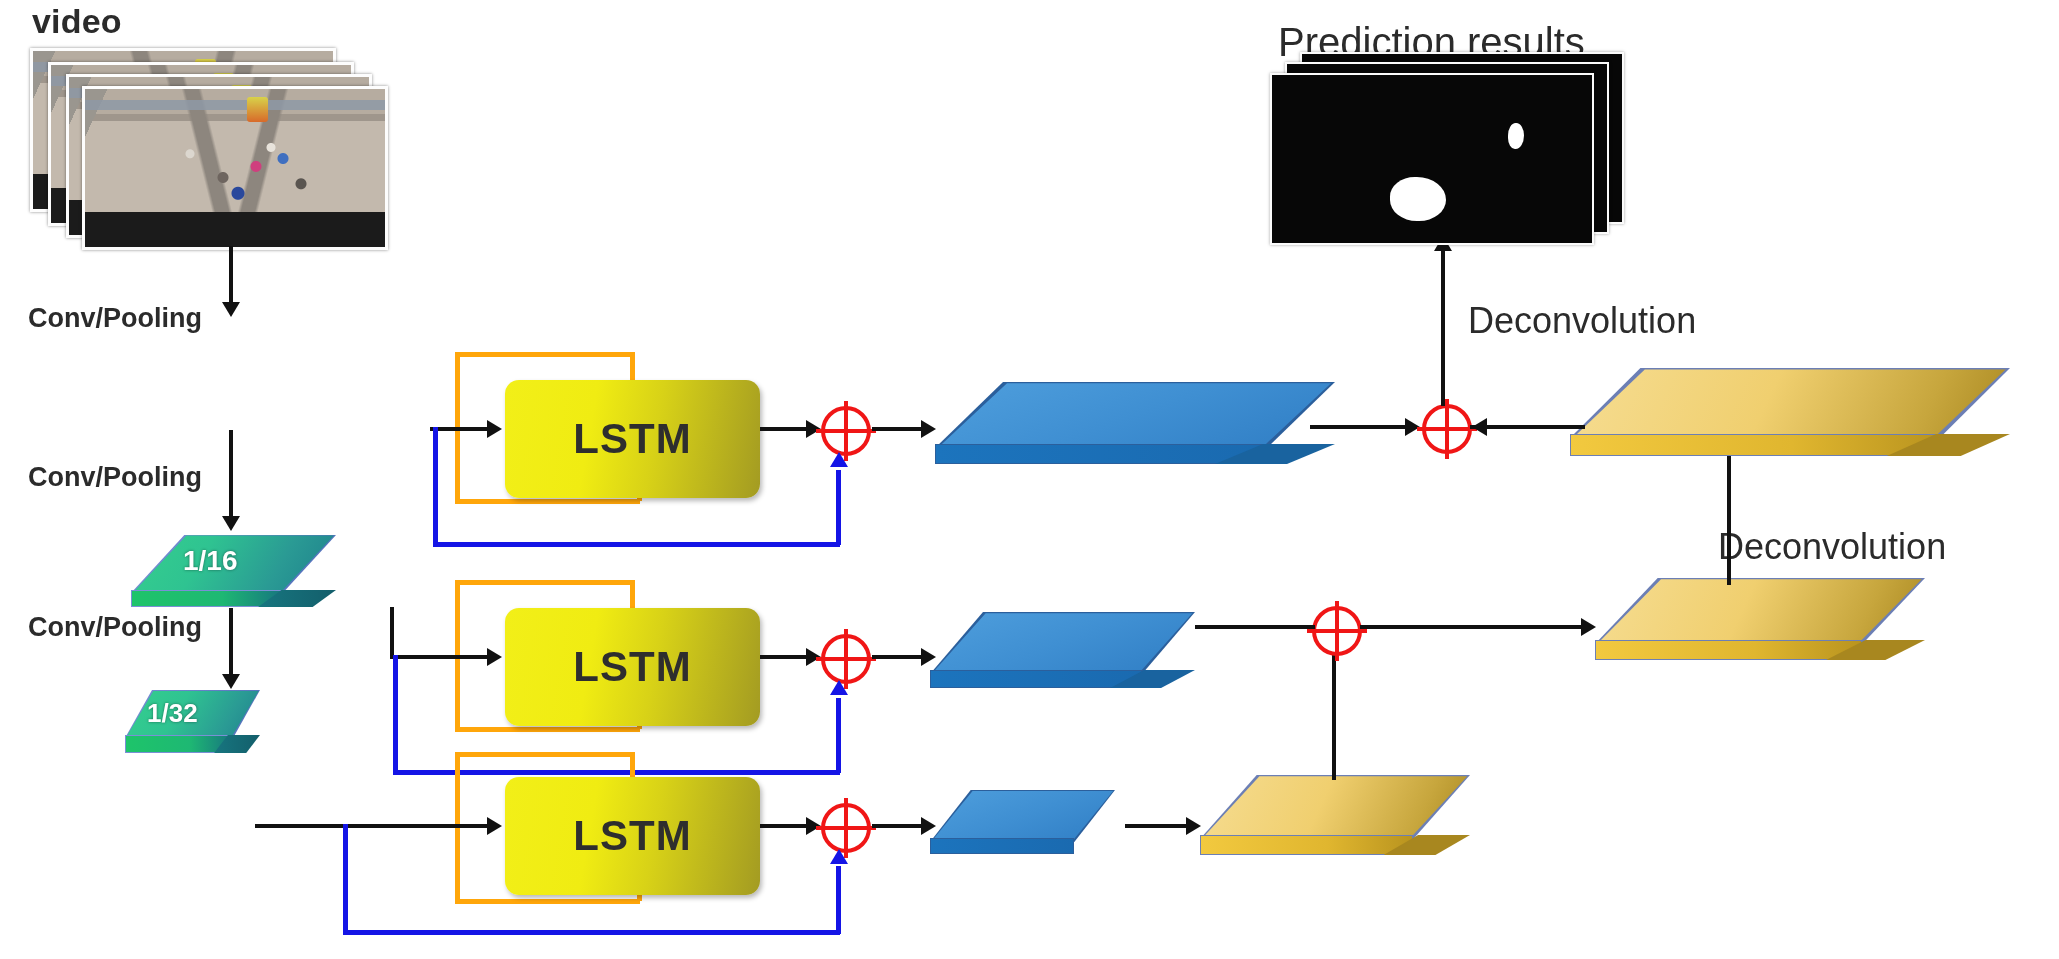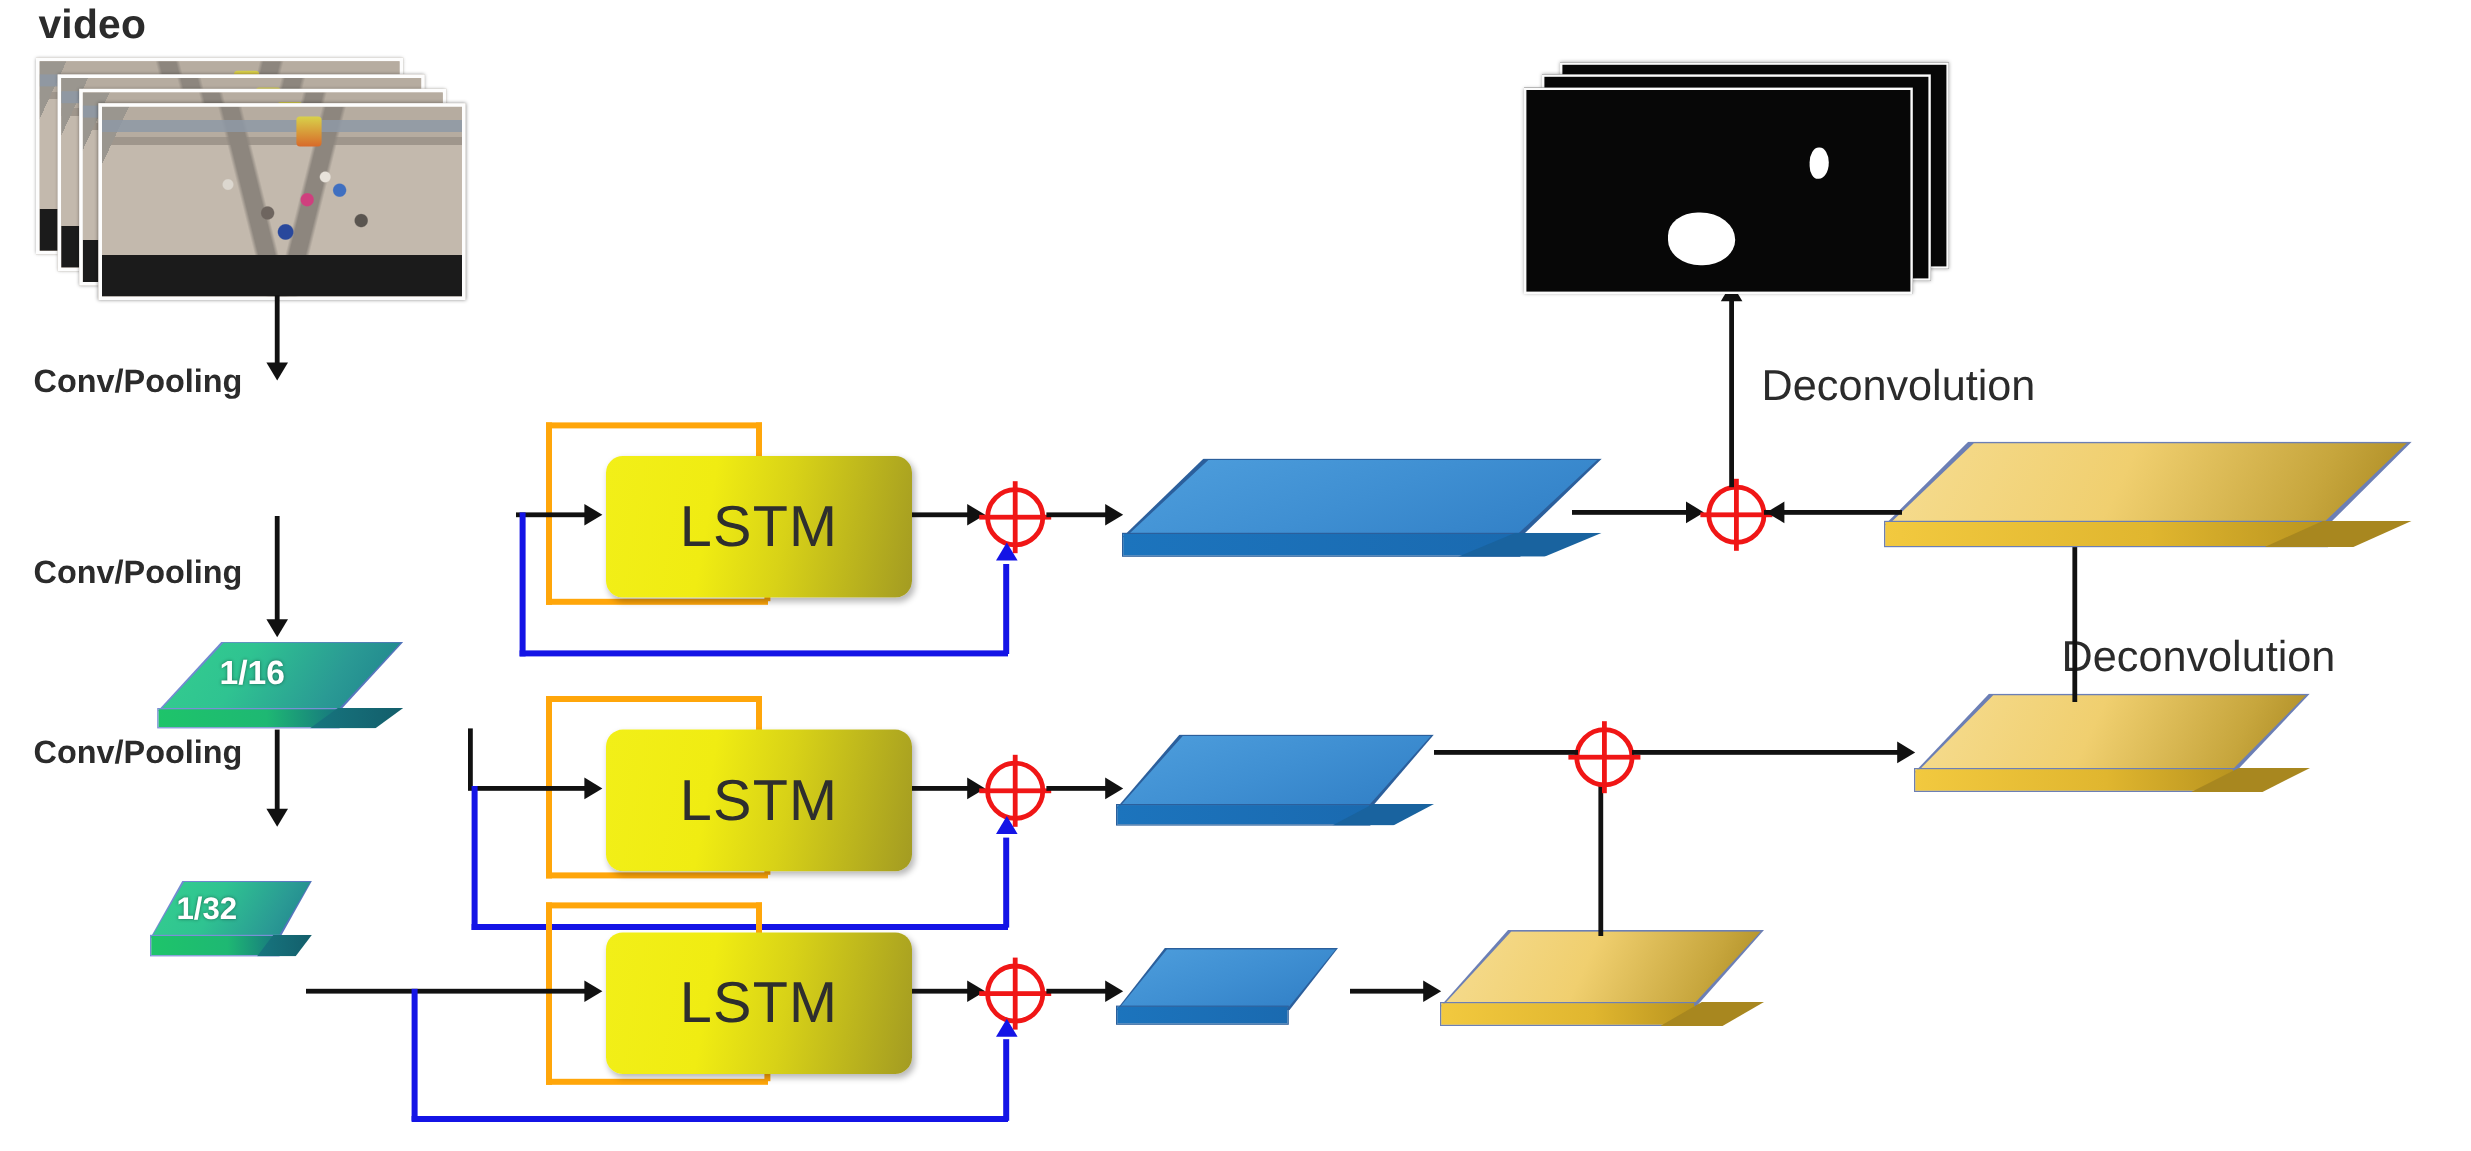--- a/index.html
+++ b/index.html
@@ -44,21 +44,21 @@
   
   .slab{position:absolute;}
   .slab .top{position:absolute;left:0;top:0;width:100%;}
   .slab .front{position:absolute;left:0;width:100%;}
 
   
   .lstm{position:absolute;border-radius:14px;
         background:linear-gradient(100deg,#f2ef18 0%,#f0ec12 34%,#d8d217 58%,#a39b22 100%);
         box-shadow:2px 3px 5px rgba(0,0,0,.28);
         display:flex;align-items:center;justify-content:center;}
-  .lstm span{font-size:48px;font-weight:normal;color:#2e2e2e;letter-spacing:1px;}
+  .lstm span{font-size:42px;font-weight:bold;color:#2e2e2e;letter-spacing:1px;}
 
   
   .ln{position:absolute;background:#111;}
   .ln.h{height:4px;}
   .ln.v{width:4px;}
   .ln.orange{background:#FFA60A;}
   .ln.blue{background:#1414E6;}
   .ln.orange.h{height:5px;}
   .ln.orange.v{width:5px;}
   .ln.blue.h{height:5px;}
@@ -128,21 +128,21 @@
                 background:linear-gradient(to right,#17767f,#135e6b);
                 clip-path:polygon(30% 0,100% 0,70% 100%,0 100%);"></div>
     <div class="abs lbl" style="left:52px;top:10px;font-size:28px;font-weight:bold;color:#ffffff;
                 text-shadow:0 0 3px rgba(0,0,0,.45);">1/16</div>
   </div>
 
   <div class="abs lbl t-conv" style="left:28px;top:612px;">Conv/Pooling</div>
   <div class="ln v" style="left:229px;top:608px;height:68px;"></div>
   <div class="ar d" style="left:222px;top:674px;"></div>
 
-  <div class="slab" style="left:125px;top:690px;width:135px;height:66px;margin-top:44px;">
+  <div class="slab" style="left:125px;top:690px;width:135px;height:66px;">
     <div class="abs" style="left:0;top:0;width:100%;height:48px;
                 clip-path:polygon(20% 0,100% 0,80% 100%,0 100%);
                 background:linear-gradient(120deg,#7a8fd6,#4e6fb8);"></div>
     <div class="top" style="height:48px;background:linear-gradient(120deg,#35cf8e 0%,#2fc391 40%,#2a9a94 75%,#1d7f8c 100%);
                 clip-path:polygon(21% 2%,99% 2%,79% 98%,1% 98%);"></div>
     <div class="front" style="top:45px;height:18px;width:80%;
                 background:linear-gradient(to right,#1ec46a 0%,#1eb873 60%,#17767f 100%);
                 border:1px solid #7a8fd6;box-sizing:border-box;"></div>
     <div class="abs" style="left:66%;top:45px;width:34%;height:18px;
                 background:linear-gradient(to right,#17767f,#135e6b);
@@ -316,20 +316,21 @@
   <div class="ln h" style="left:1310px;top:425px;width:105px;"></div>
   <div class="ar r" style="left:1405px;top:418px;"></div>
   <div class="plus" style="left:1422px;top:404px;width:42px;height:42px;"></div>
   <div class="ln h" style="left:1470px;top:425px;width:115px;"></div>
   <div class="ar l" style="left:1472px;top:418px;"></div>
 
   <div class="ln v" style="left:1441px;top:244px;height:162px;"></div>
   <div class="ar u" style="left:1434px;top:236px;"></div>
   <div class="abs lbl t-deconv" style="left:1468px;top:300px;">Deconvolution</div>
 
+  <div class="abs lbl t-pred" style="left:1278px;top:20px;">Prediction results</div>
 
   <div class="abs mask" style="left:1300px;top:52px;width:320px;height:168px;"></div>
   <div class="abs mask" style="left:1285px;top:62px;width:320px;height:168px;"></div>
   <div class="abs mask" style="left:1270px;top:73px;width:320px;height:168px;">
     <div class="blob" style="left:118px;top:102px;width:56px;height:44px;border-radius:46% 54% 50% 50%;"></div>
     <div class="blob" style="left:236px;top:48px;width:16px;height:26px;border-radius:50% 50% 55% 45%;"></div>
   </div>
 
 </div>
 

